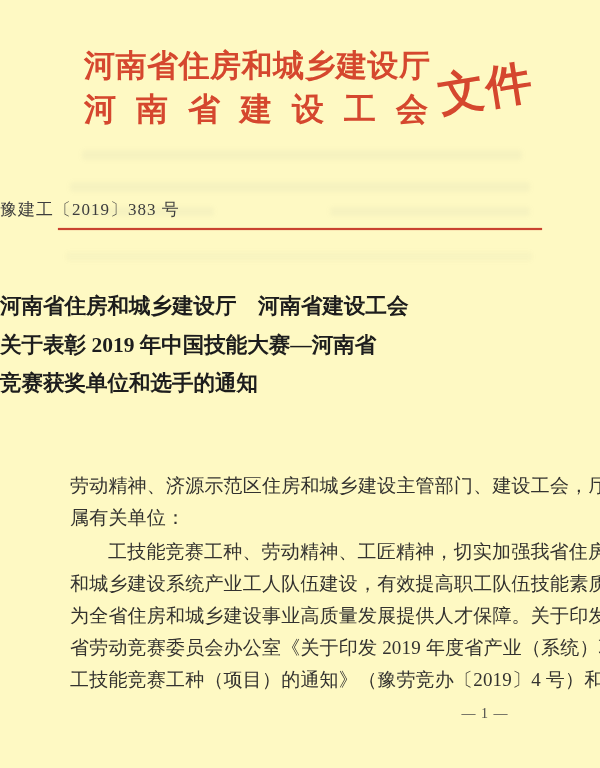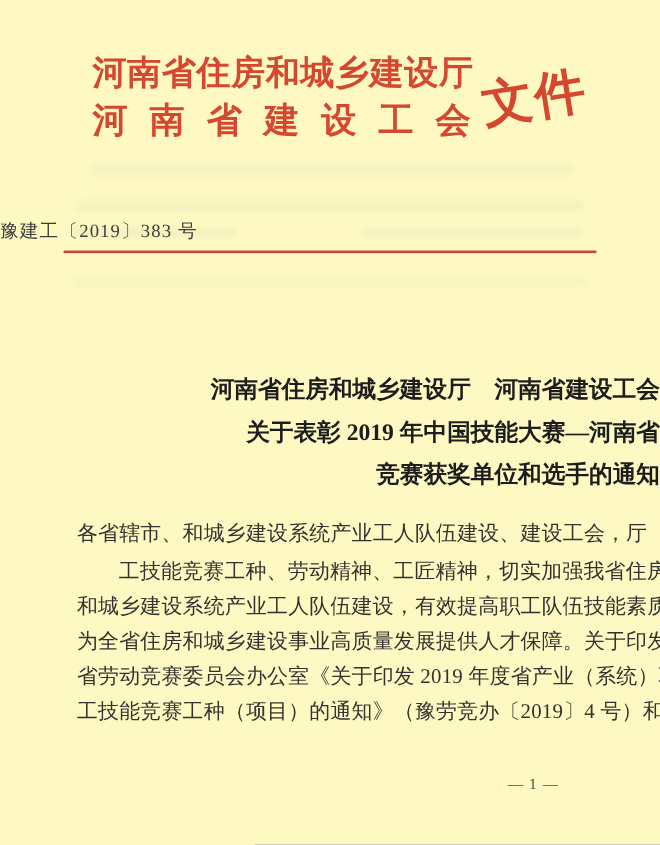--- a/index.html
+++ b/index.html
@@ -69,23 +69,22 @@
     background: #c9432f;
     box-shadow: 0 0 1px #c9432f;
   }
 
   
   .doc-title {
     position: absolute;
     left: 0;
     right: 0;
     top: 287px;
-    text-align: right;
+    text-align: left;
     color: #1d1d1d;
-    margin-top: 48px;
   }
   .title-line {
     font-size: 21.5px;
     font-weight: bold;
     line-height: 38.5px;
     white-space: nowrap;
   }
 
   
   .doc-body {
@@ -150,21 +149,22 @@
 
   <div class="red-rule"></div>
 
   <div class="doc-title">
     <div class="title-line">河南省住房和城乡建设厅　河南省建设工会</div>
     <div class="title-line">关于表彰 2019 年中国技能大赛—河南省</div>
     <div class="title-line">竞赛获奖单位和选手的通知</div>
   </div>
 
   <div class="doc-body">
-    <div class="body-line">各省辖市、和城乡建设系统产业工人队伍建设、建设工会，厅</div>
+    <div class="body-line">劳动精神、济源示范区住房和城乡建设主管部门、建设工会，厅</div>
+    <div class="body-line">属有关单位：</div>
     <div class="para-gap"></div>
     <div class="body-line indent">工技能竞赛工种、劳动精神、工匠精神，切实加强我省住房</div>
     <div class="body-line">和城乡建设系统产业工人队伍建设，有效提高职工队伍技能素质，</div>
     <div class="body-line">为全省住房和城乡建设事业高质量发展提供人才保障。关于印发</div>
     <div class="body-line">省劳动竞赛委员会办公室《关于印发 2019 年度省产业（系统）职</div>
     <div class="body-line">工技能竞赛工种（项目）的通知》（豫劳竞办〔2019〕4 号）和河</div>
   </div>
 
   <div class="page-number">— 1 —</div>
 

